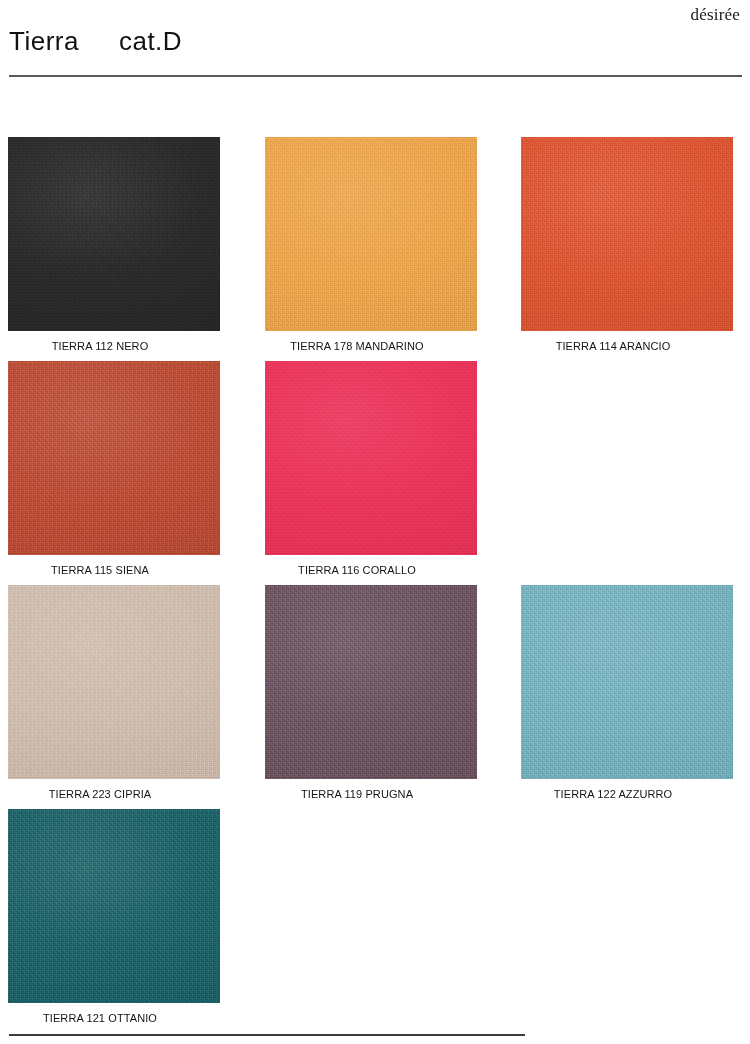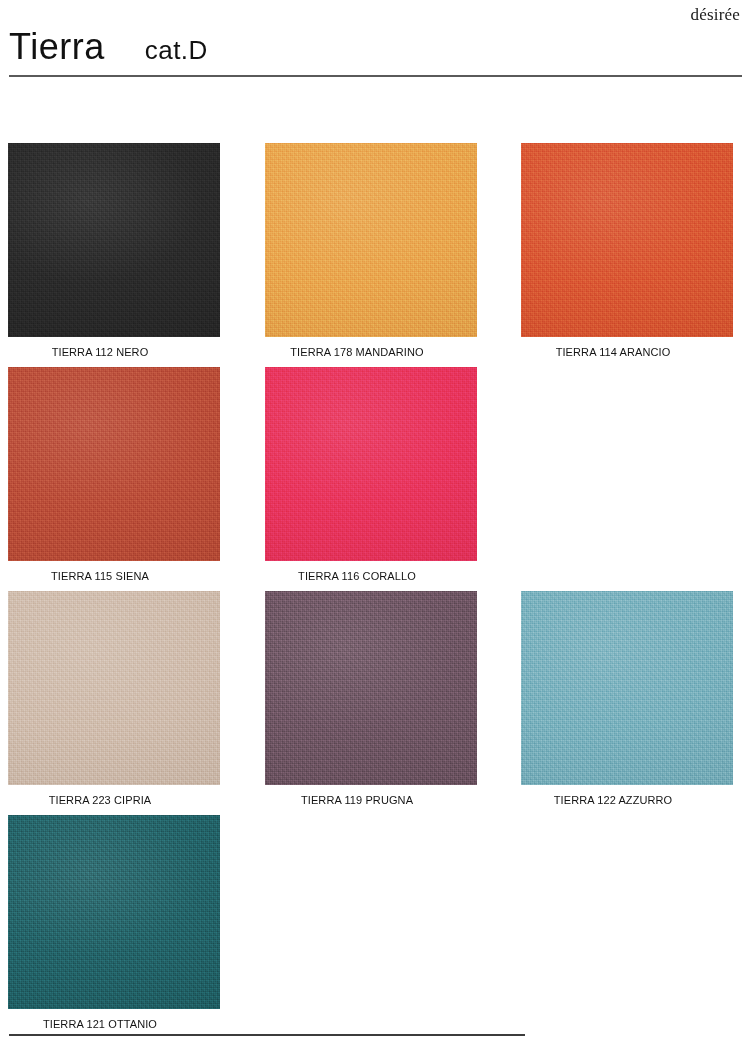--- a/index.html
+++ b/index.html
@@ -34,21 +34,21 @@
     white-space: nowrap;
   }
   #title-row {
     position: absolute;
     left: 9px;
     top: 26px;
     display: flex;
     align-items: baseline;
   }
   .title-main {
-    font-size: 36px;
+    font-size: 26px;
     font-weight: 400;
     color: #111111;
     letter-spacing: 0.5px;
     white-space: nowrap;
   }
   .title-cat {
     font-size: 26px;
     font-weight: 400;
     color: #111111;
     letter-spacing: 0.5px;
@@ -71,21 +71,21 @@
     top: 126px;
     width: 750px;
   }
   .swatch-row {
     position: relative;
     height: 224px;
     width: 750px;
   }
   .swatch-cell {
     position: absolute;
-    top: 17px;
+    top: 11px;
     width: 184px;
   }
   .swatch-cell.col0 { left: 8px; }
   .swatch-cell.col1 { left: 265px; }
   .swatch-cell.col2 { left: 521px; }
 
   .swatch-chip {
     width: 212px;
     height: 194px;
     position: relative;

